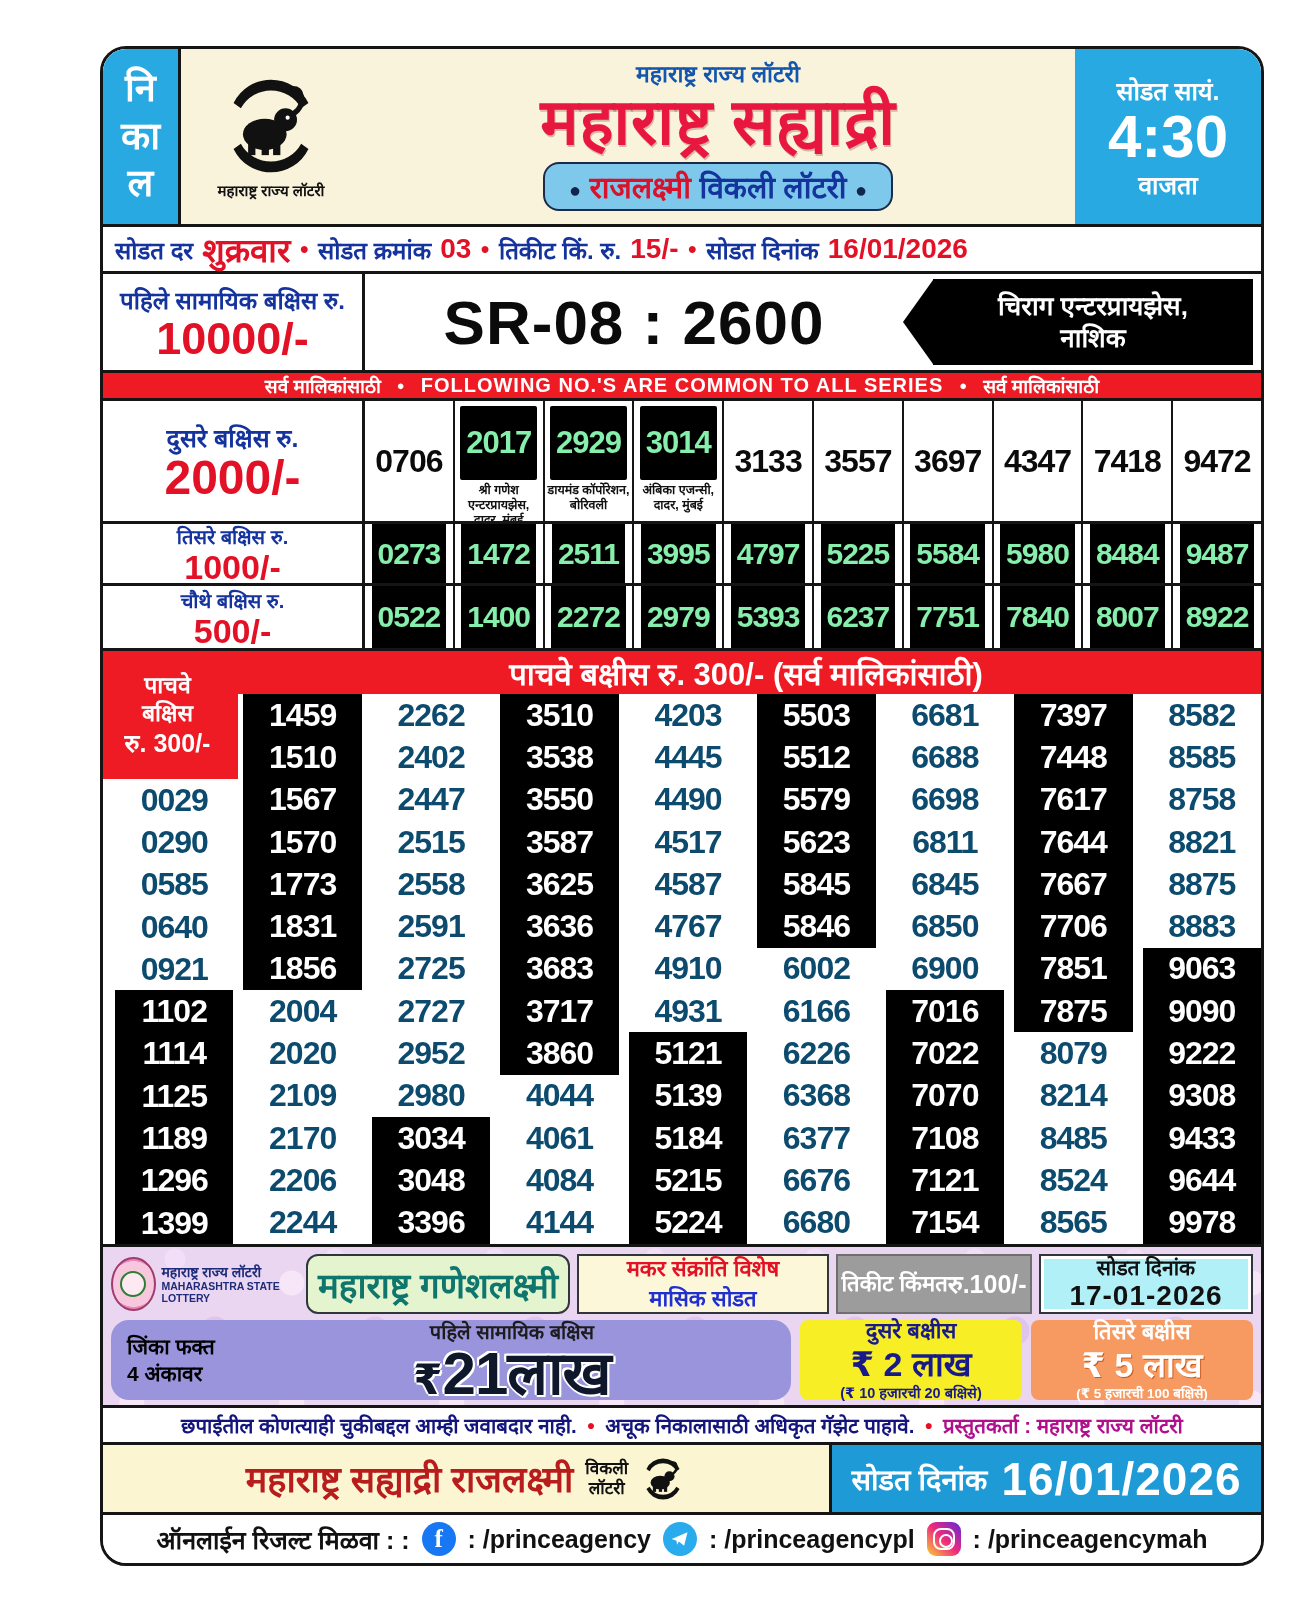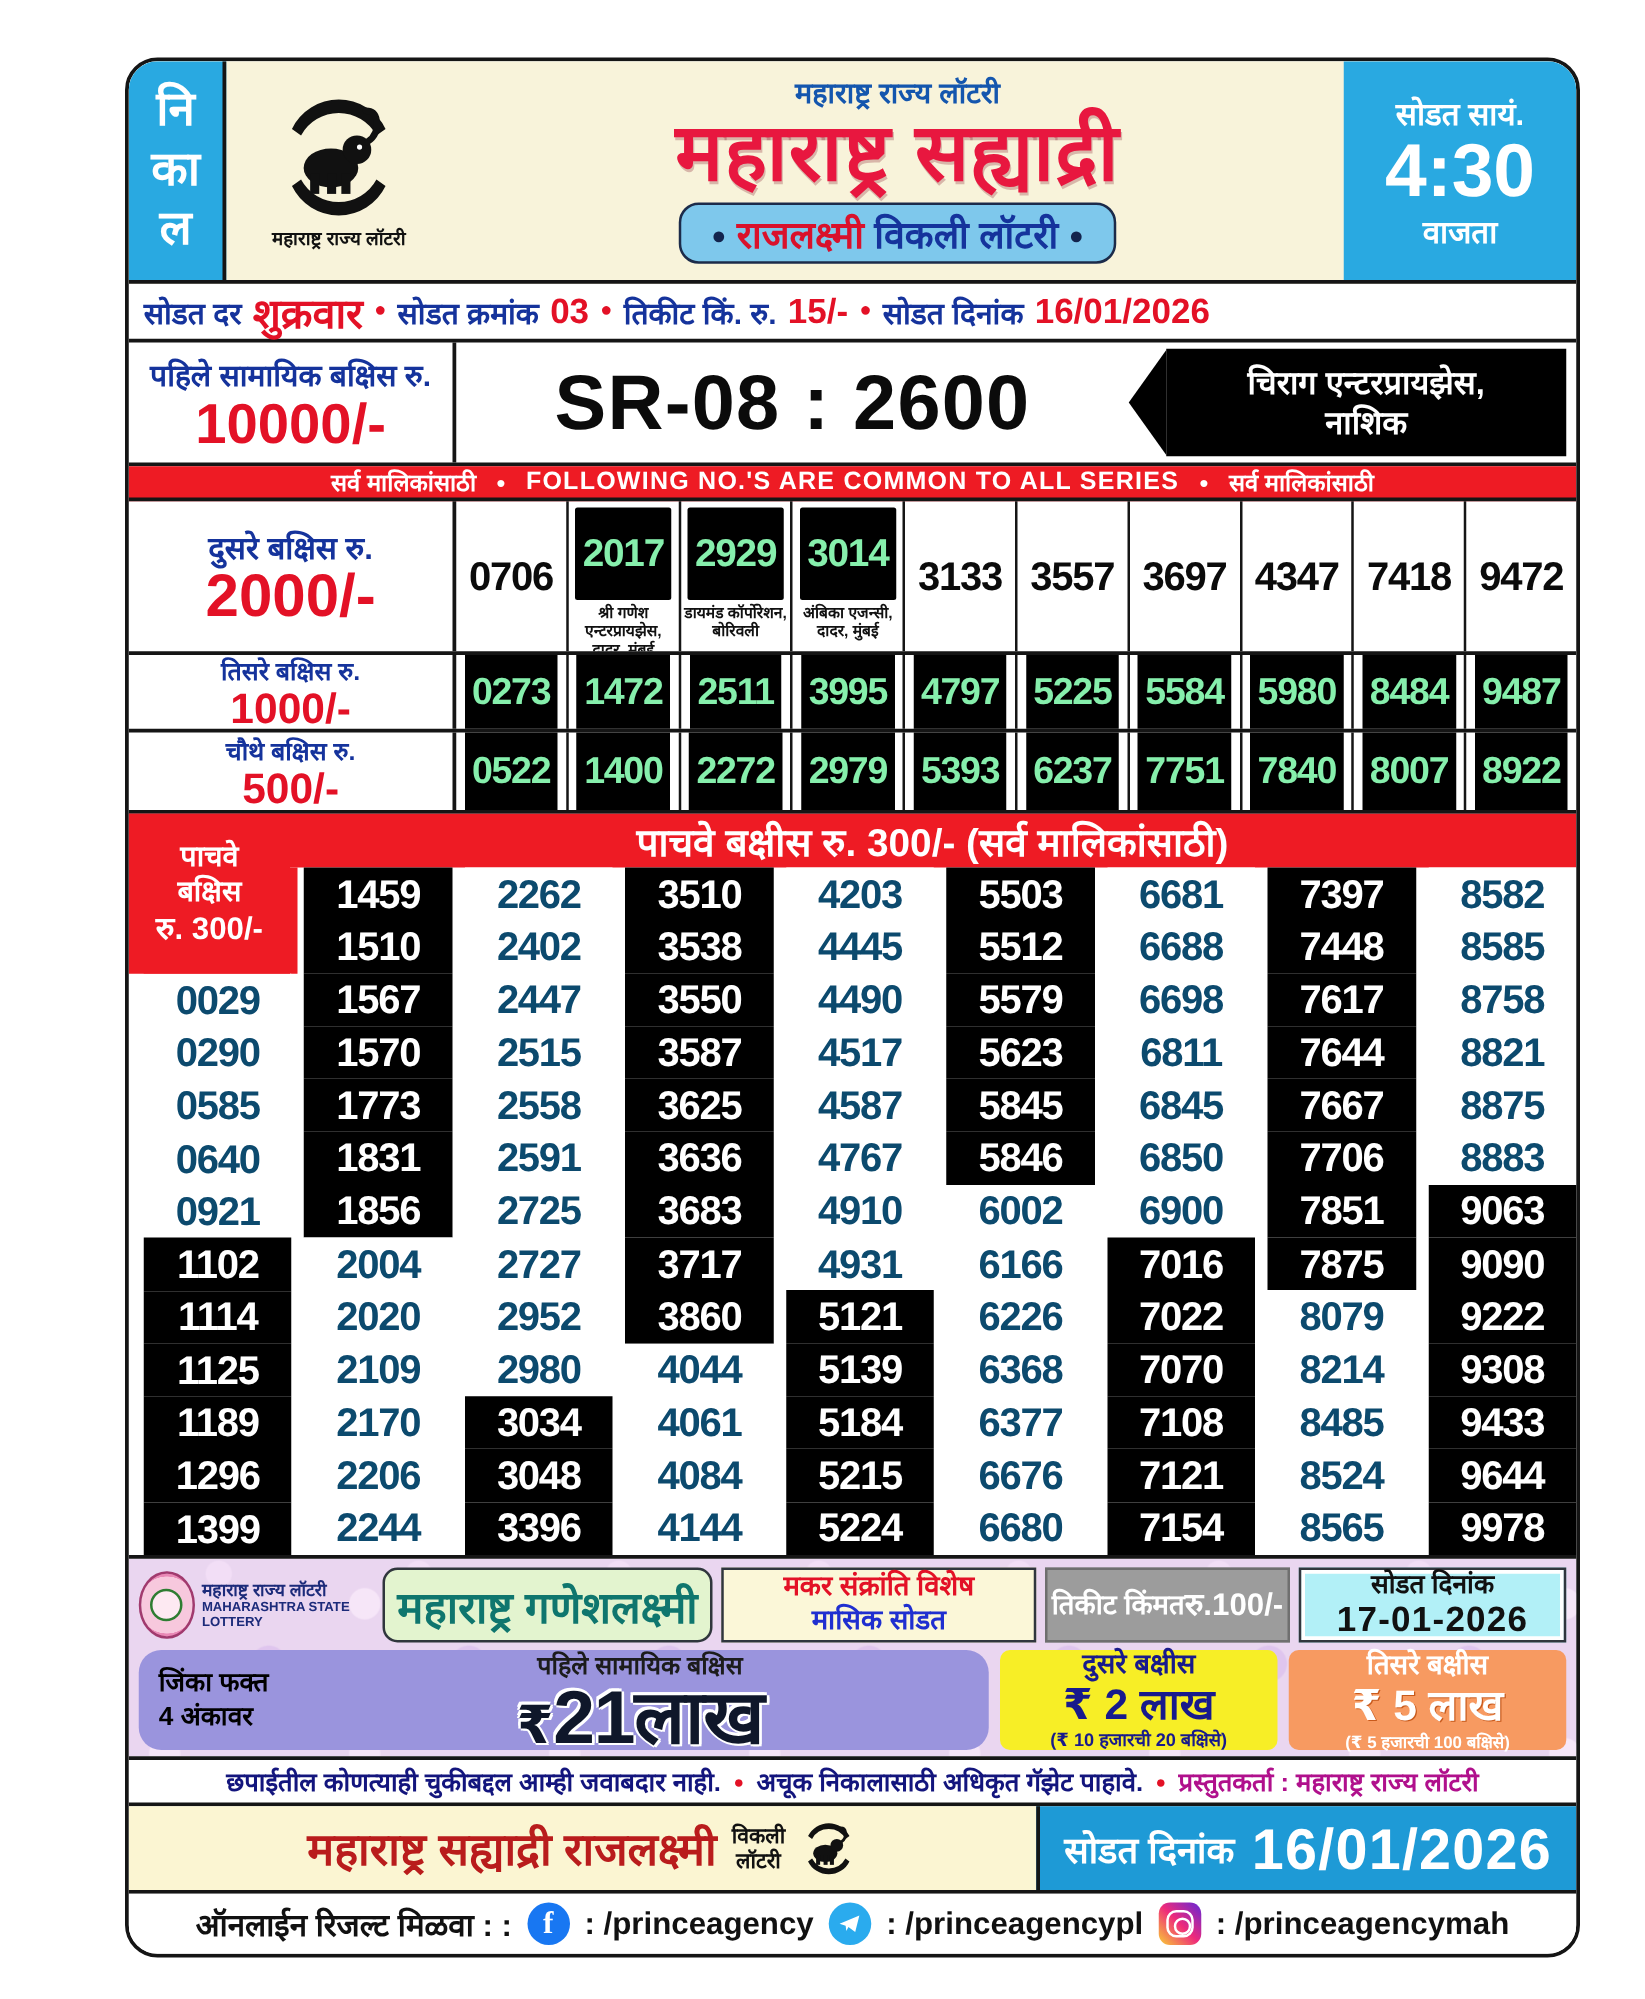--- a/index.html
+++ b/index.html
@@ -105,21 +105,21 @@
   .promo-logo { width:188px; display:flex; align-items:center; gap:6px; }
   .seal { width:54px; height:54px; border-radius:50%; background:radial-gradient(circle,#fff 0 35%,#f7c8dd 36% 70%,#e989b6 71%);
     border:2px solid #a13a6e; display:flex; align-items:center; justify-content:center; }
   .seal-inner { width:26px; height:26px; border-radius:50%; border:2px solid #2e7d32; background:#fde9f2; }
   .promo-lottery { line-height:1.15; }
   .pl-hi { color:#1c2b7a; font-size:14px; font-weight:800; }
   .pl-en { color:#1c2b7a; font-size:10.5px; font-weight:800; }
   .green-pill { flex:1; background:#e3f4cf; border:2px solid #30363d; border-radius:12px;
     display:flex; align-items:center; justify-content:center; color:#0f766e; font-size:35px; font-weight:800; }
   .makar { width:252px; background:#fbf7d8; border:2px solid #30363d; display:flex; flex-direction:column;
-    align-items:center; justify-content:flex-start; line-height:1.2; }
+    align-items:center; justify-content:space-between; line-height:1.2; }
   .makar .m1 { color:#e31126; font-size:22px; font-weight:800; }
   .makar .m2 { color:#1f2fd0; font-size:22px; font-weight:800; }
   .price { width:196px; background:#9c9c9c; border:2px solid #6f6f6f; color:#fff; display:flex;
     flex-direction:row; align-items:center; justify-content:center; line-height:1.2; }
   .price .p1 { font-size:22px; font-weight:800; } .price .p2 { font-size:25px; font-weight:800; }
   .pdate { width:214px; background:#b2f0f7; border:2px solid #30363d; box-shadow:inset 0 0 0 3px #fff;
     display:flex; flex-direction:column; align-items:center; justify-content:center; line-height:1.15; }
   .pdate .d1 { font-size:21px; font-weight:800; color:#111; }
   .pdate .d2 { font-size:28px; font-weight:800; color:#111; letter-spacing:1px; }
   .promo-r2 { display:flex; gap:9px; height:80px; margin-top:6px; }

